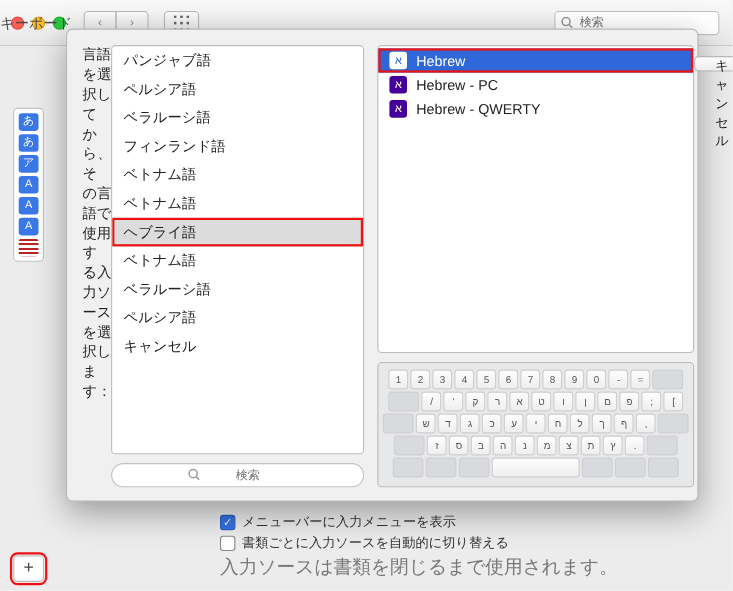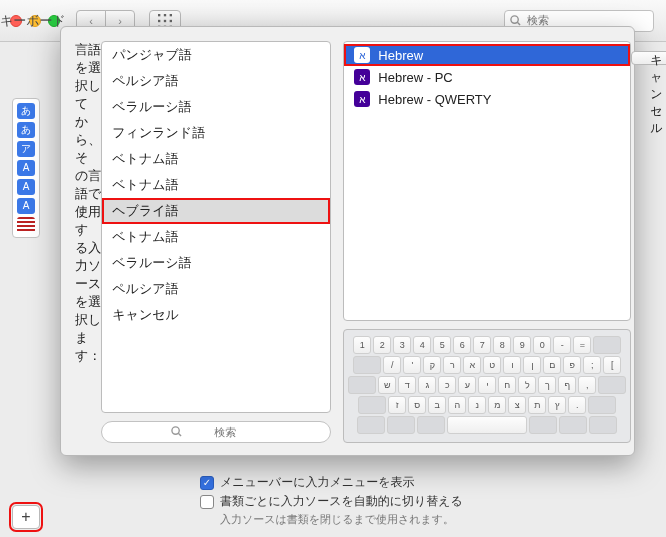--- a/index.html
+++ b/index.html
@@ -23,21 +23,21 @@
 
 .bgpref { position: absolute; top: 42px; left: 0; right: 0; bottom: 0; background: #ececec; padding: 16px 12px; }
 .bg-box { width: 28px; background: #fff; border: 1px solid #c3c3c3; border-radius: 4px; padding: 4px 2px; display: flex; flex-direction: column; gap: 3px; margin-top: 40px; }
 .bg-box span { width: 18px; height: 16px; background: #3b78e7; border-radius: 3px; display: block; margin: 0 auto; color: #fff; font-size: 10px; text-align: center; line-height: 16px; }
 .bg-box span.us { background: repeating-linear-gradient(#b22 0 2px,#fff 2px 4px); }
 .plusbtn { position: absolute; bottom: 8px; left: 12px; width: 28px; height: 24px; border: 1px solid #b9b9b9; border-radius: 4px; background: #fff; font-size: 16px; color: #444; outline: 2px solid #e11; outline-offset: 1px; }
 .bottomopts { position: absolute; bottom: 10px; left: 200px; right: 20px; font-size: 12px; color: #333; }
 .bottomopts .row { display: flex; align-items: center; gap: 6px; margin-bottom: 2px; }
 .bottomopts .cb { width: 14px; height: 14px; border: 1px solid #888; border-radius: 3px; background: #fff; display: inline-flex; align-items: center; justify-content: center; font-size: 10px; color: #fff; }
 .bottomopts .cb.checked { background: #3572e3; border-color: #2a5ec0; }
-.bottomopts .hint { font-size: 11px; color: #777; margin-left: 20px; }
+.bottomopts .hint { font-size: 17px; color: #777; }
 
 .sheet { position: absolute; top: 26px; left: 60px; width: 575px; height: 430px; background: #f0f0f0; border: 1px solid #b8b8b8; border-radius: 6px; box-shadow: 0 10px 30px rgba(0,0,0,0.35); padding: 14px 14px 12px 14px; display: flex; flex-direction: row; }
 .sheet .prompt { font-size: 13px; color: #222; margin-bottom: 10px; }
 .panes { flex: 1; display: flex; gap: 12px; min-height: 0; }
 .langcol { width: 230px; display: flex; flex-direction: column; }
 .langlist { flex: 1; background: #fff; border: 1px solid #bcbcbc; border-radius: 4px; overflow-y: auto; font-size: 13px; color: #222; }
 .langlist .item { padding: 4px 10px; white-space: nowrap; cursor: default; }
 .langlist .item.sel { background: #dcdcdc; }
 .hl-red { outline: 2px solid #e11; outline-offset: -2px; }
 .langsearch { margin-top: 8px; position: relative; }

